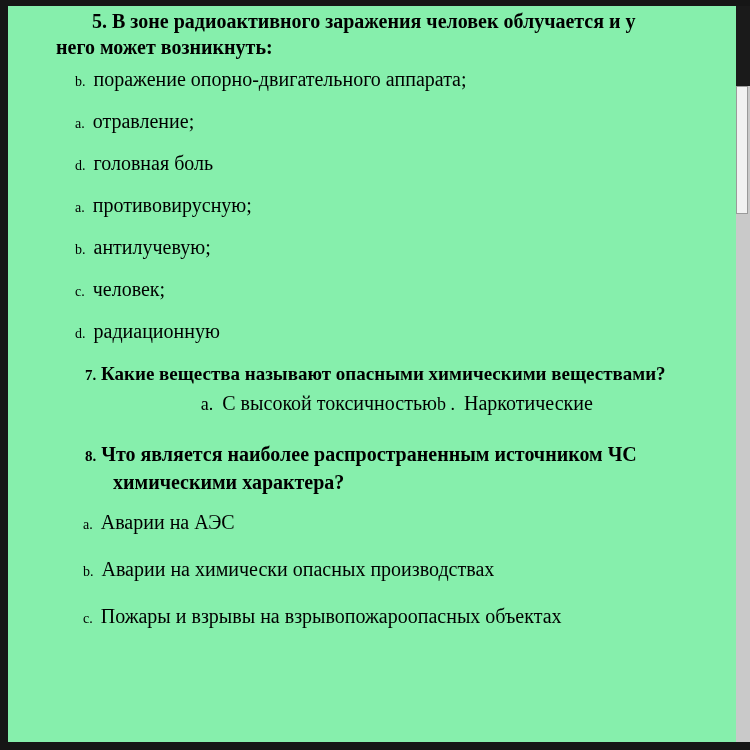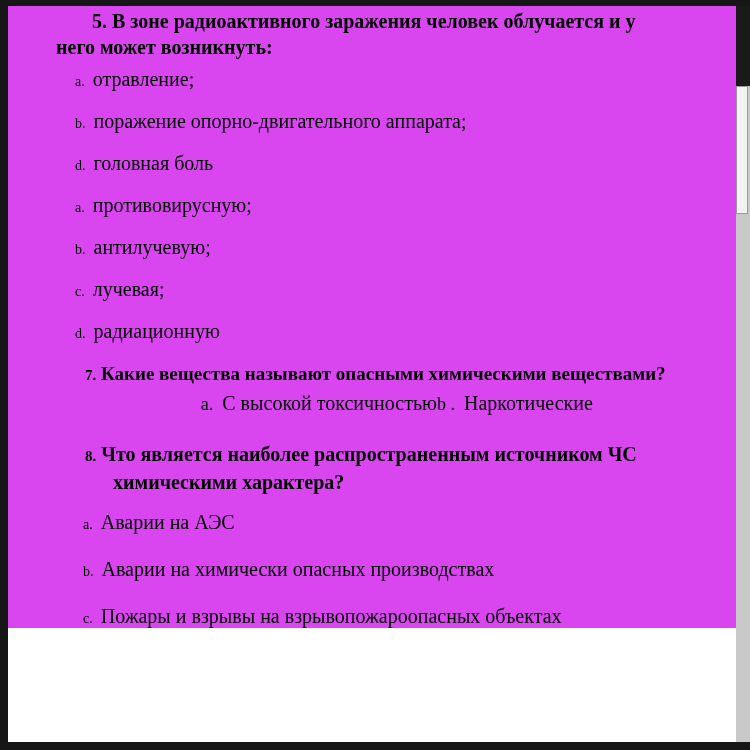--- a/index.html
+++ b/index.html
@@ -24,22 +24,22 @@
   }
   .scroll-dark {
     position: absolute; left: 0; top: 0; width: 14px; height: 80px; background: #1a1a1a;
   }
   .scroll-thumb {
     position: absolute; left: 0; top: 80px; width: 12px; height: 128px;
     background: #f2f2f2; border: 1px solid #9a9a9a; box-sizing: border-box;
   }
 
   .content {
-    position: absolute; left: 8px; top: 6px; width: 728px; height: 622px;
-    background: #d946ef; box-sizing: border-box;
+    position: absolute; left: 8px; top: 6px; width: 728px; height: 736px;
+    background: #86efac; box-sizing: border-box;
     padding: 2px 20px 0 48px;
   }
 
   p { margin: 0; }
 
   .q-head {
     font-weight: bold;
     font-size: 20px;
     line-height: 26px;
   }
@@ -81,28 +81,28 @@
 </style>
 </head>
 <body>
 
 <div class="screen">
 
   <div class="content">
 
     <p class="q-head q-head-indent"><span>5.</span> <span>В зоне радиоактивного заражения человек облучается и у него может возникнуть:</span></p>
 
+    <p class="option opt-std"><span class="opt-label">b.</span> <span>поражение опорно-двигательного аппарата;</span></p>
     <p class="option opt-std"><span class="opt-label">a.</span> <span>отравление;</span></p>
-    <p class="option opt-std"><span class="opt-label">b.</span> <span>поражение опорно-двигательного аппарата;</span></p>
     <p class="option opt-std"><span class="opt-label">d.</span> <span>головная боль</span></p>
 
 
     <p class="option opt-std"><span class="opt-label">a.</span> <span>противовирусную;</span></p>
     <p class="option opt-std"><span class="opt-label">b.</span> <span>антилучевую;</span></p>
-    <p class="option opt-std"><span class="opt-label">c.</span> <span>лучевая;</span></p>
+    <p class="option opt-std"><span class="opt-label">c.</span> <span>человек;</span></p>
     <p class="option opt-std"><span class="opt-label">d.</span> <span>радиационную</span></p>
 
     <p class="q-head q-head-hang q7"><span class="q-num-sm">7.</span> <span>Какие вещества называют опасными химическими веществами?</span></p>
 
     <div class="q7-row">
       <p class="q7-opt q7-col-a"><span class="opt-label-lg">a.</span> <span>С высокой токсичностью</span></p>
       <p class="q7-opt"><span class="opt-label-lg">b .</span> <span>Наркотические</span></p>
     </div>
 
     <p class="q-head q-head-hang q8"><span class="q-num-sm">8.</span> <span>Что является наиболее распространенным источником ЧС химическими характера?</span></p>

